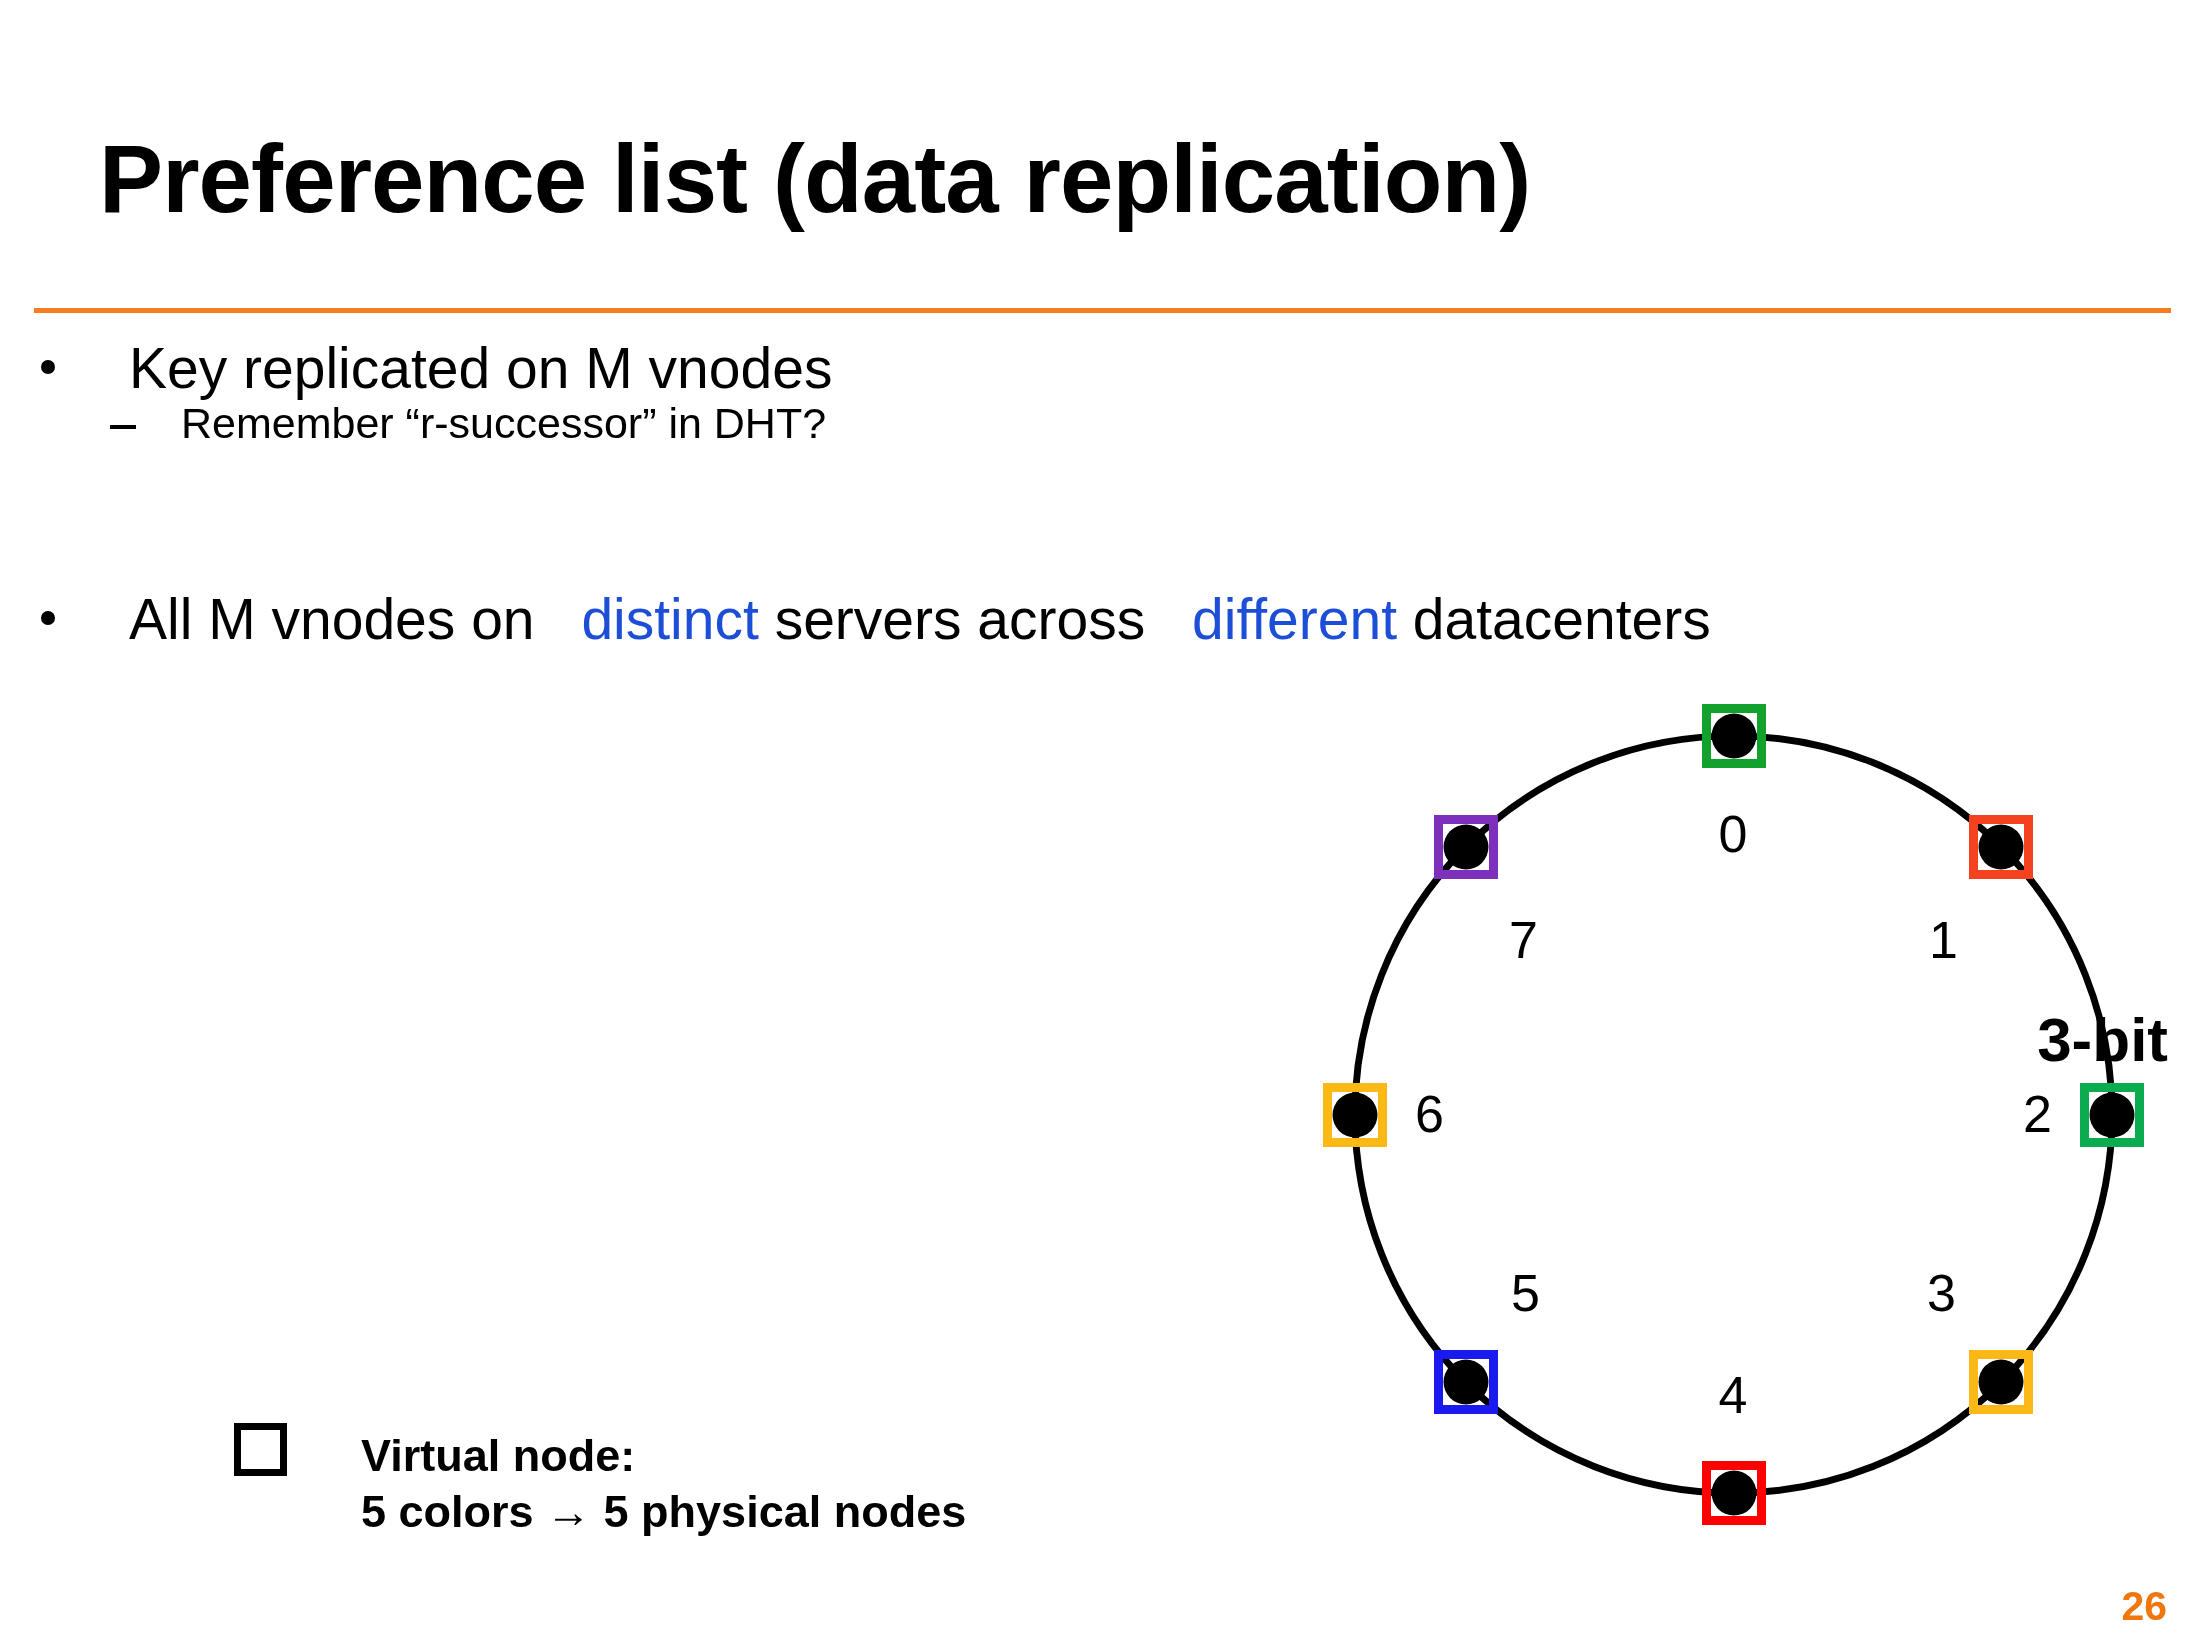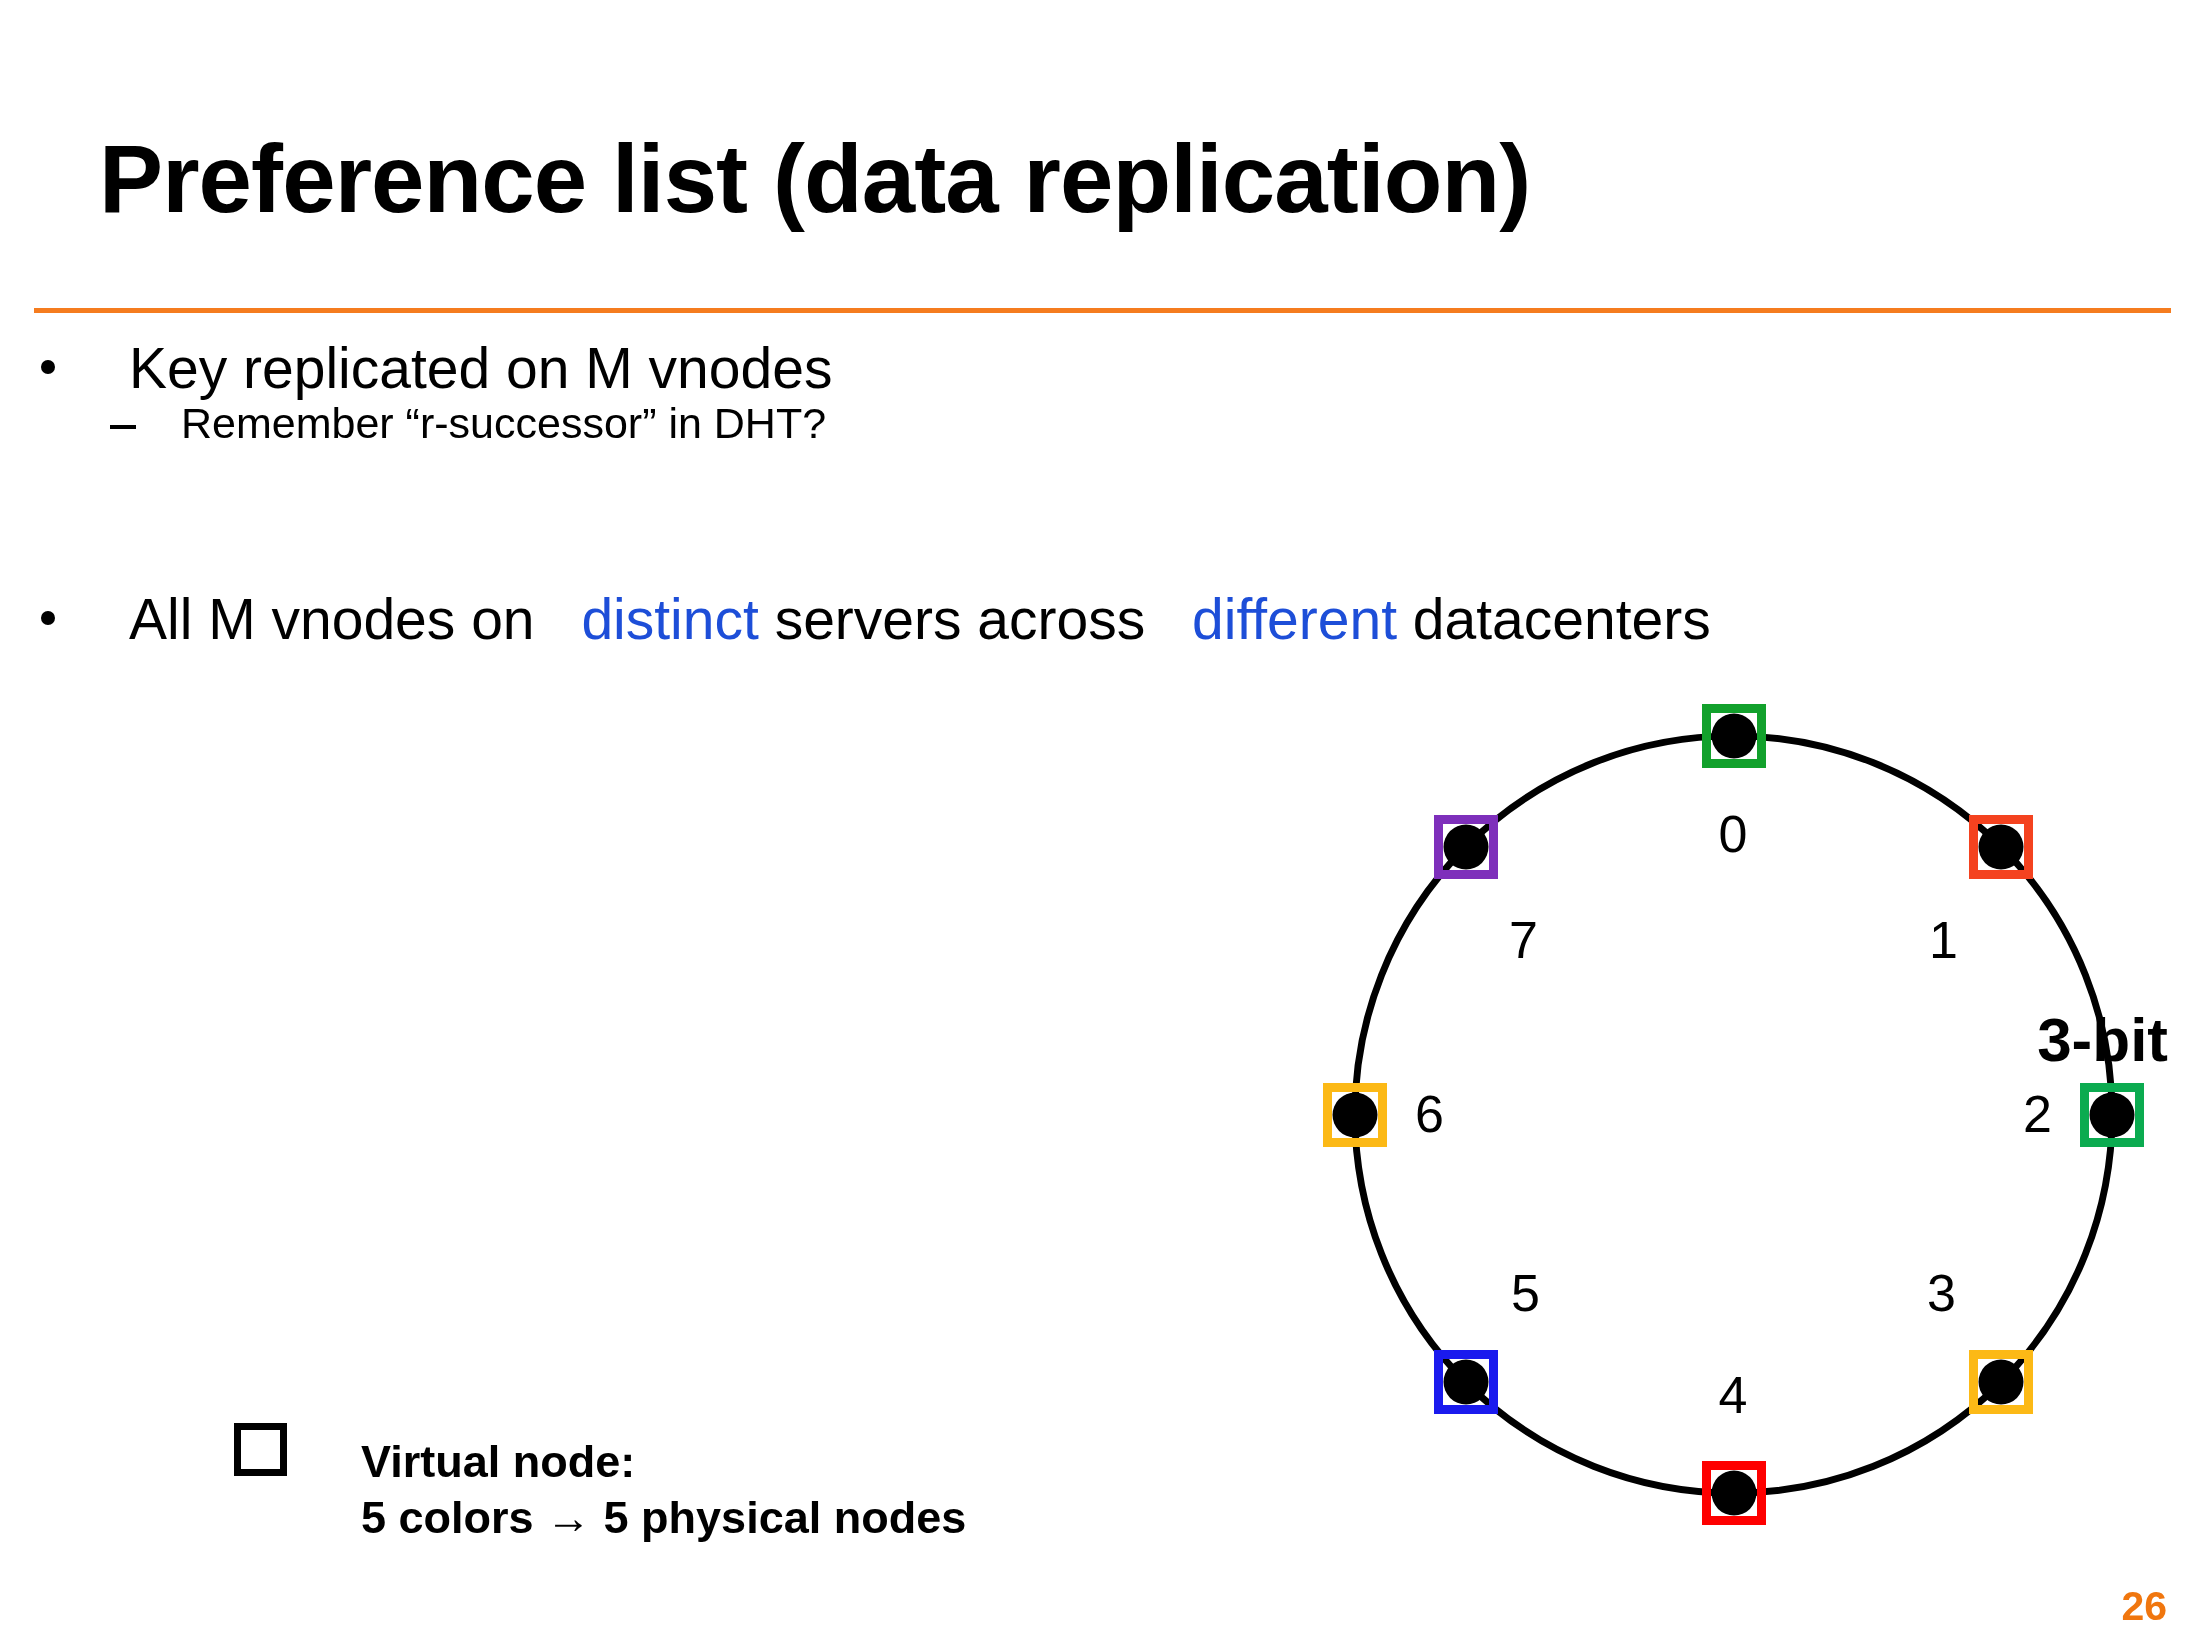--- a/index.html
+++ b/index.html
@@ -145,21 +145,21 @@
     top: 5.2px;
     width: 53px;
     height: 53px;
     box-sizing: border-box;
     border: 7.7px solid #000000;
     background: #ffffff;
   }
   #legend-text {
     position: absolute;
     left: 127px;
-    top: 16px;
+    top: 10px;
     font-size: 45px;
     font-weight: bold;
     line-height: 1.25;
     white-space: nowrap;
     color: #000000;
   }
 
   
   #page-number {
     position: absolute;

